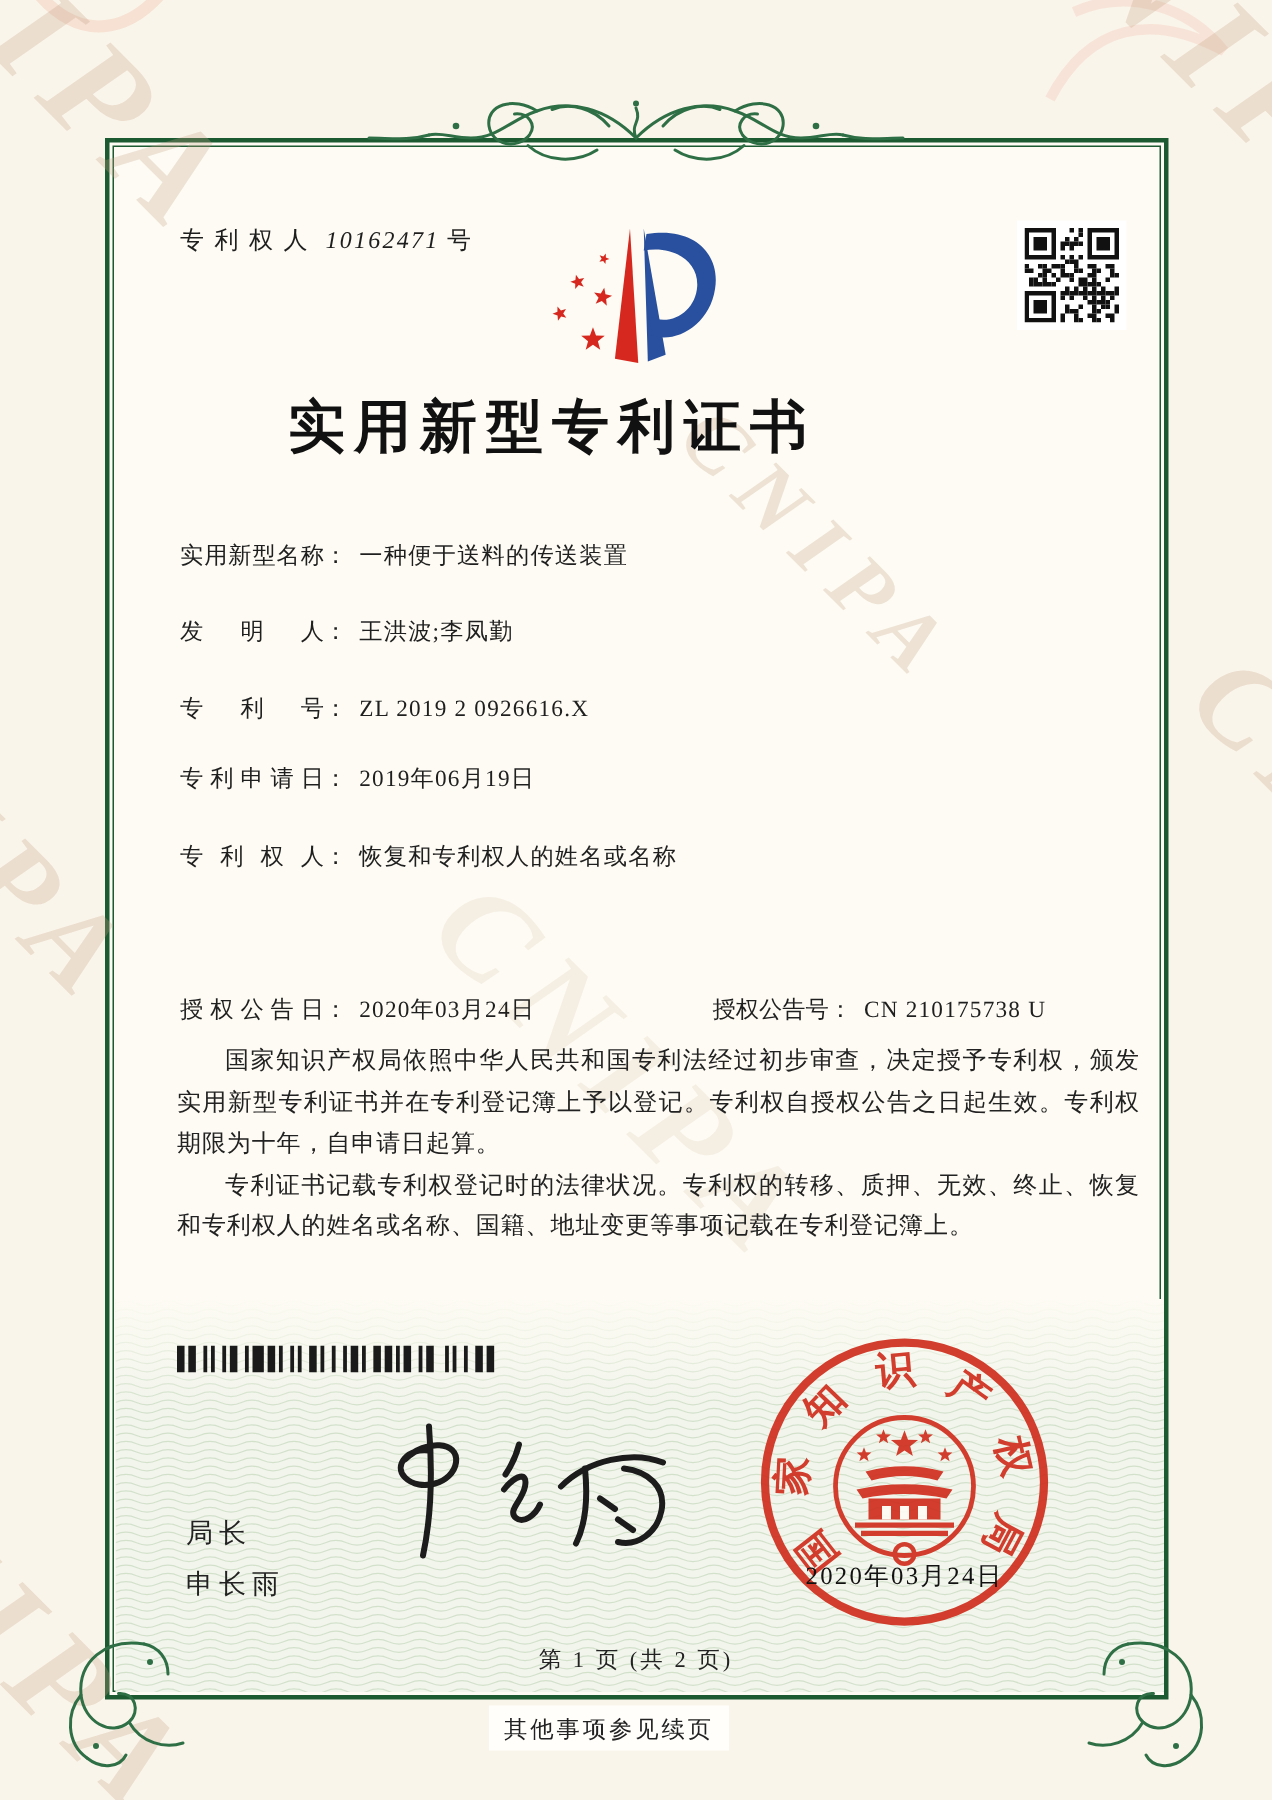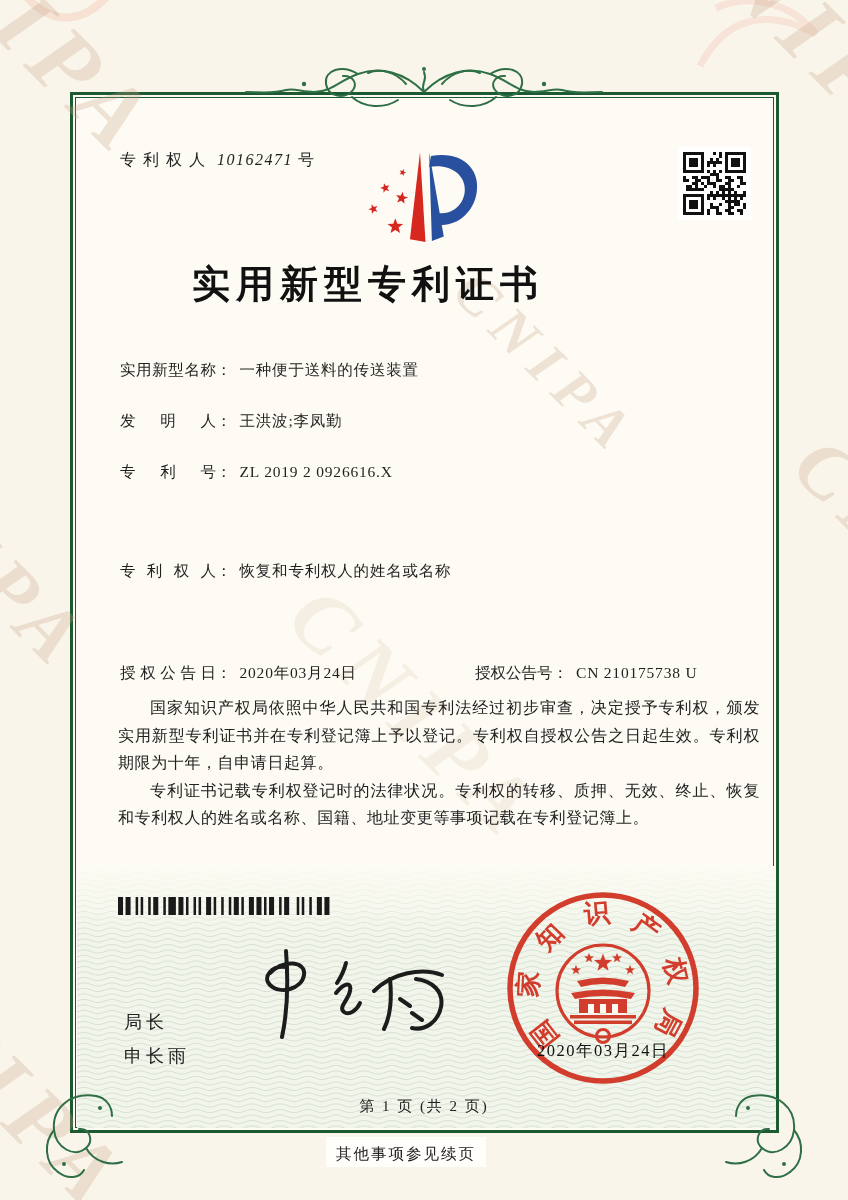--- a/index.html
+++ b/index.html
@@ -343,20 +343,23 @@
 
   <div class="field" style="top:360px">
     <span class="flabel">实用新型名称</span><span class="fcolon">：</span><span class="fvalue">一种便于送料的传送装置</span>
   </div>
   <div class="field" style="top:411px">
     <span class="flabel">发明人</span><span class="fcolon">：</span><span class="fvalue">王洪波;李凤勤</span>
   </div>
   <div class="field" style="top:462px">
     <span class="flabel">专利号</span><span class="fcolon">：</span><span class="fvalue">ZL 2019 2 0926616.X</span>
   </div>
+  <div class="field" style="top:509px">
+    <span class="flabel">专利申请日</span><span class="fcolon">：</span><span class="fvalue">2019年06月19日</span>
+  </div>
   <div class="field" style="top:561px">
     <span class="flabel">专利权人</span><span class="fcolon">：</span><span class="fvalue">恢复和专利权人的姓名或名称</span>
   </div>
   <div class="field" style="top:663px">
     <span class="flabel">授权公告日</span><span class="fcolon">：</span><span class="fvalue">2020年03月24日</span>
     <span class="fpair2">
       <span>授权公告号</span><span class="fcolon">：</span><span class="fvalue">CN 210175738 U</span>
     </span>
   </div>
 

